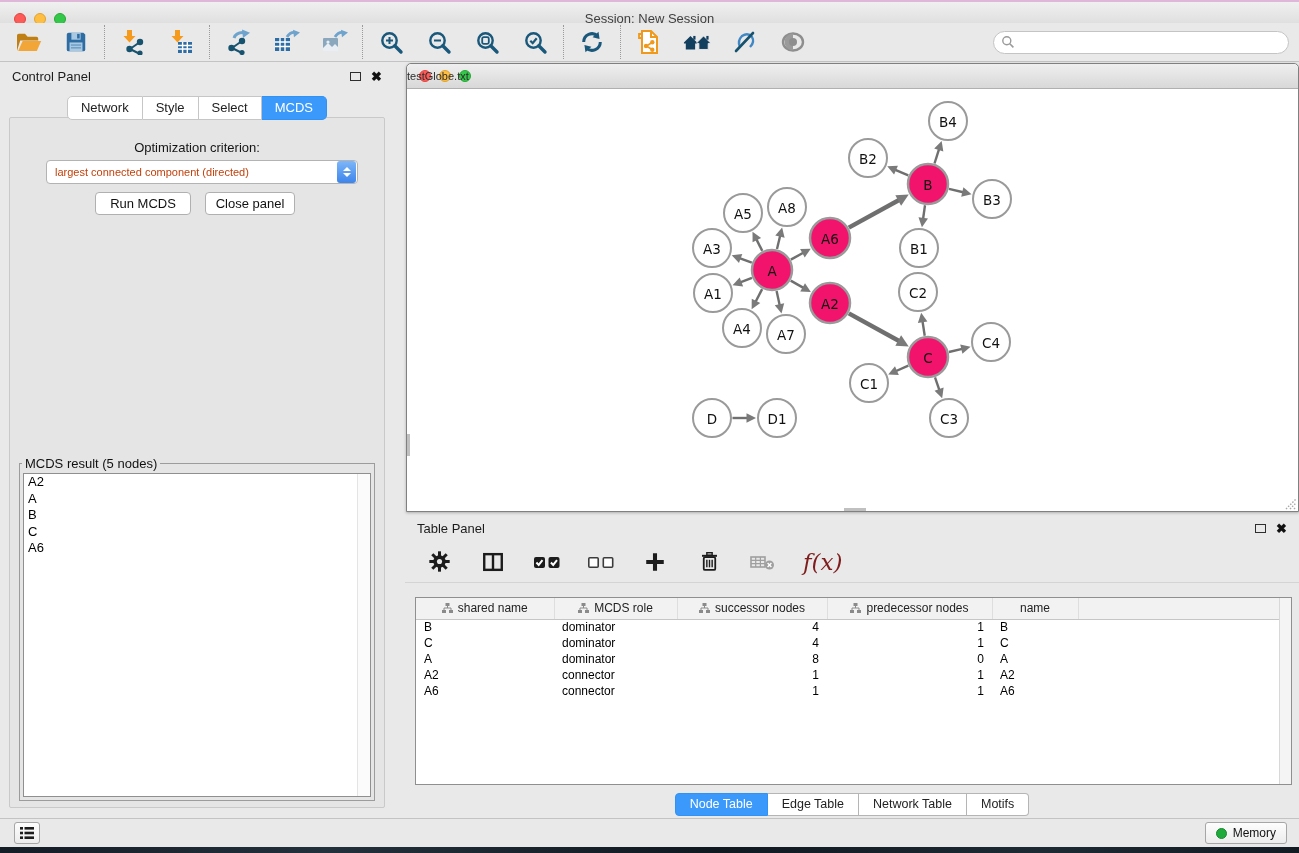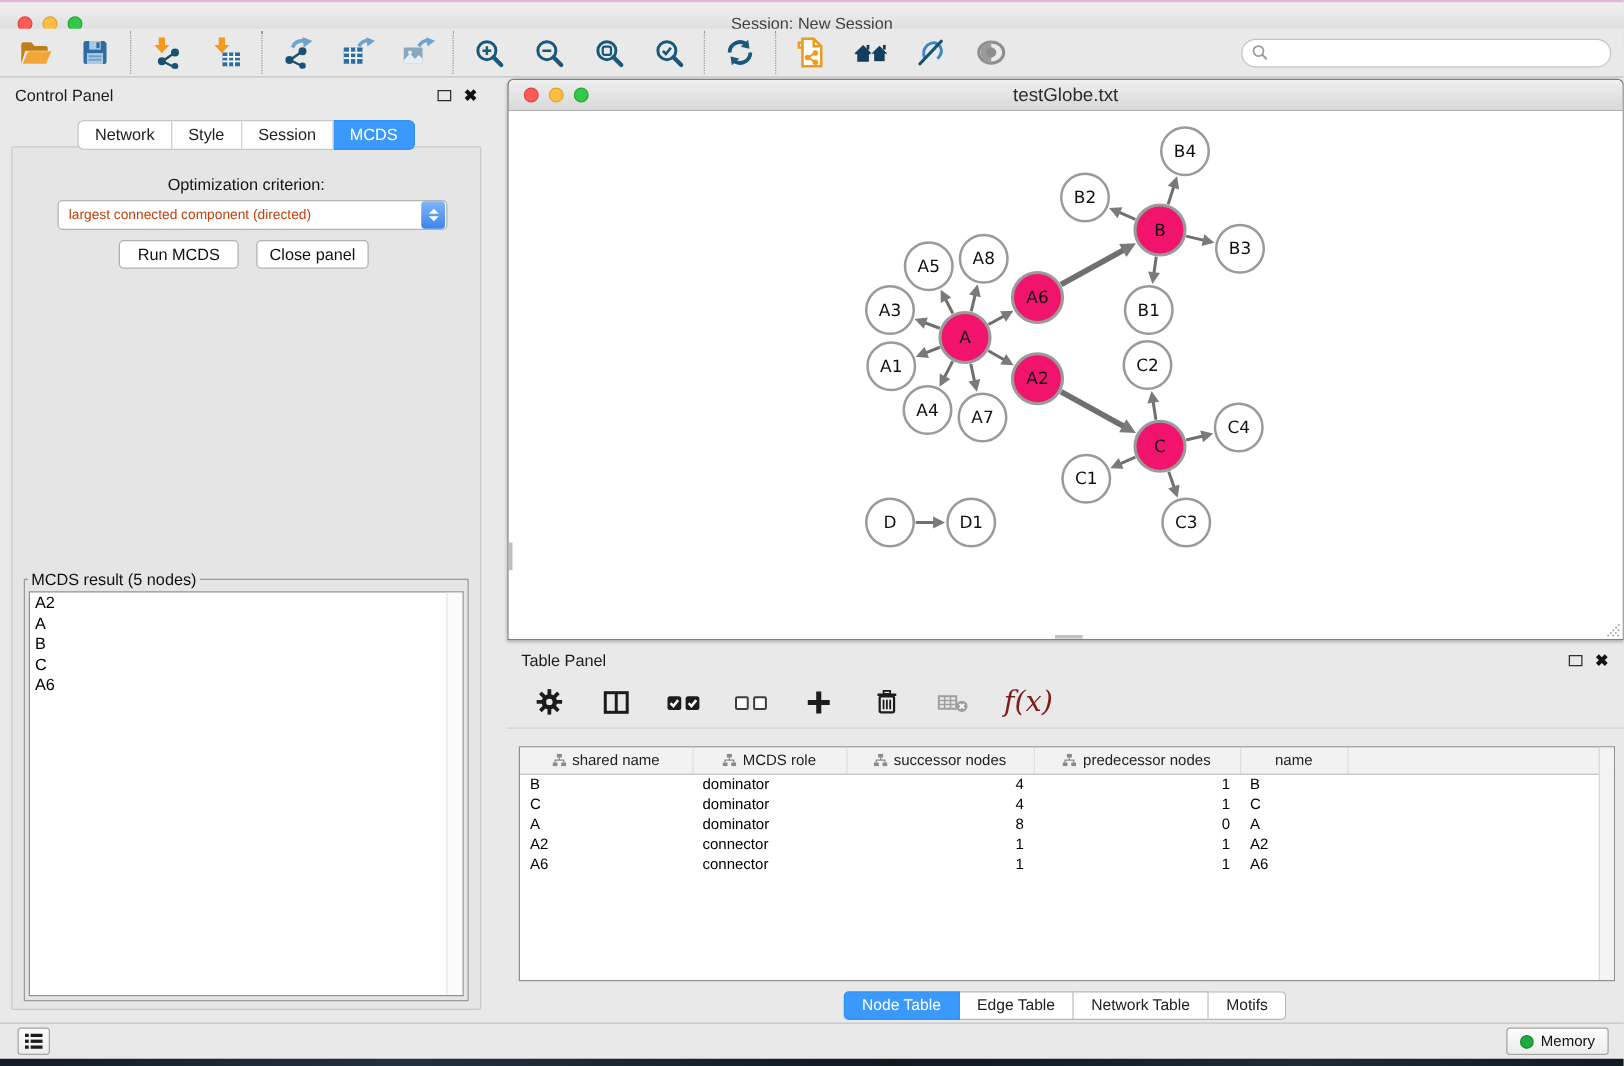--- a/index.html
+++ b/index.html
@@ -64,21 +64,21 @@
   .mcds-scroll { position:absolute; right:0; top:0; bottom:0; width:13px; background:#fbfbfb; border-left:1px solid #e4e4e4; }
   .mcds-item { font-size:13px; line-height:16.5px; padding-left:4px; color:#000; }
 
   
   .net-window { position:absolute; left:406px; top:63px; width:893px; height:449px;
     border:1px solid #808080; border-radius:5px 5px 0 0; background:#fff;
     box-shadow:0 1px 3px rgba(0,0,0,0.25); }
   .net-titlebar { height:25px; background:linear-gradient(#efefef,#d8d8d8);
     border-bottom:1px solid #b0b0b0; border-radius:5px 5px 0 0; display:flex; align-items:center; position:relative; }
   .net-titlebar .lights { margin-left:12px; }
-  .net-title { position:absolute; left:0; right:0; text-align:center; font-size:15px; color:#2d2d2d; }
+  .net-title { position:absolute; left:0; right:0; font-size:11px; color:#2d2d2d; }
   .net-canvas { position:absolute; left:0; top:25px; right:0; bottom:0; background:#fff; overflow:hidden; }
   .v-thumb { position:absolute; left:0; top:345px; width:3px; height:22px; background:#c0c0c0; }
   .h-thumb { position:absolute; left:437px; bottom:0; width:22px; height:3px; background:#c0c0c0; }
   .resize-grip { position:absolute; right:1px; bottom:1px; }
 
   
   .table-panel { position:absolute; left:405px; top:515px; width:894px; height:297px; }
   .tp-header { height:26px; display:flex; align-items:center; padding:0 12px; }
   .tp-title { font-size:13px; color:#1c1c1c; }
   .tp-toolbar { height:42px; display:flex; align-items:center; gap:26px; padding:0 20px;
@@ -293,21 +293,21 @@
 </div>
 
 <div class="control-panel">
   <div class="cp-header">
     <span class="cp-title">Control Panel</span>
     <span class="panel-ctl">
       <span class="float-box"></span>
       <span class="close-x">✖</span>
     </span>
   </div>
-  <div class="cp-tabs"><span class="cp-tab">Network</span><span class="cp-tab">Style</span><span class="cp-tab">Session</span><span class="cp-tab sel">MCDS</span></div>
+  <div class="cp-tabs"><span class="cp-tab">Network</span><span class="cp-tab">Style</span><span class="cp-tab">Select</span><span class="cp-tab sel">MCDS</span></div>
   <div class="cp-body">
     <div class="opt-label">Optimization criterion:</div>
     <div class="dropdown">
       <span class="dd-text">largest connected component (directed)</span>
       <span class="dd-stepper">
           <span class="dd-up"></span>
           <span class="dd-down"></span>
         </span>
     </div>
     <div class="cp-btn btn-run">Run MCDS</div>

